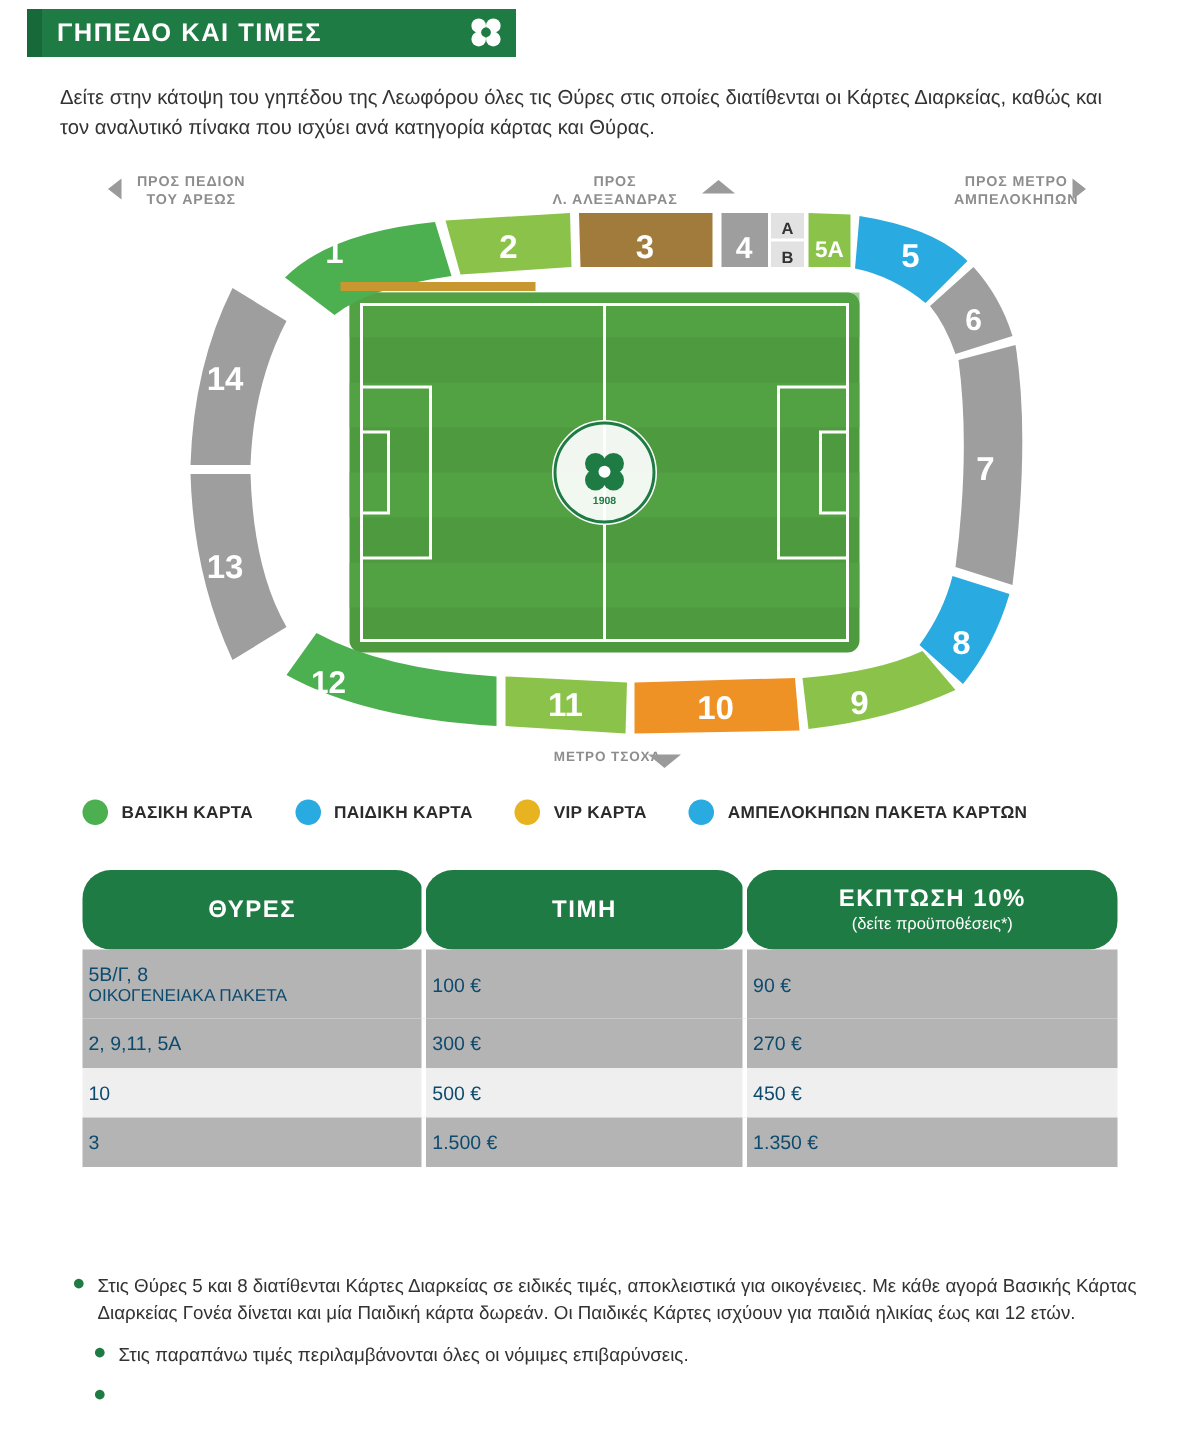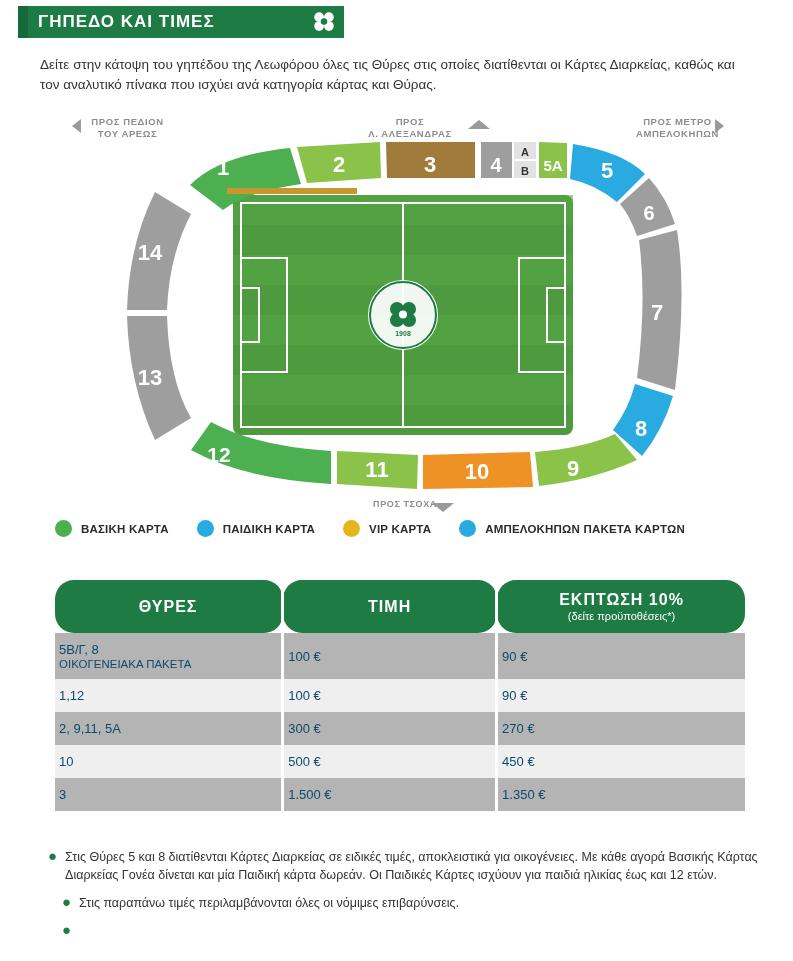--- a/index.html
+++ b/index.html
@@ -98,21 +98,21 @@
   
   .stadium {
     position: absolute;
     left: 115px; top: 140px;
     width: 570px; height: 350px;
   }
 
   
   .legend {
     position: absolute;
-    left: 55px; top: 520px;
+    left: 55px; top: 533px;
     width: 700px;
     display: flex;
     align-items: center;
   }
   .legend-item {
     display: flex;
     align-items: center;
     margin-right: 28px;
   }
   .legend-dot {
@@ -234,21 +234,21 @@
     <div>Λ. ΑΛΕΞΑΝΔΡΑΣ</div>
   </div>
   <div class="arrow-up"></div>
 
   <div class="dir dir-right">
     <div>ΠΡΟΣ ΜΕΤΡΟ</div>
     <div>ΑΜΠΕΛΟΚΗΠΩΝ</div>
   </div>
   <div class="arrow-right"></div>
 
-  <div class="dir dir-bottom">ΠΡΟΣ ΤΣΟΧΑ</div>
+  <div class="dir dir-bottom">ΜΕΤΡΟ ΤΣΟΧΑ</div>
   <div class="arrow-down"></div>
 
   <div class="stadium">
     <svg width="570" height="350" viewBox="0 0 570 350">
 
       <rect x="0" y="0" width="570" height="350" fill="#ffffff"></rect>
 
       <g>
         <rect x="118" y="55" width="340" height="240" rx="8" fill="#4e9a3f"></rect>
 
@@ -389,25 +389,20 @@
     </thead>
     <tbody>
       <tr class="row-dark">
         <td>
           <span>5Β/Γ, 8</span>
           <span class="cell-sub">ΟΙΚΟΓΕΝΕΙΑΚΑ ΠΑΚΕΤΑ</span>
         </td>
         <td>100 €</td>
         <td>90 €</td>
       </tr>
-      <tr class="row-light">
-        <td>1,12</td>
-        <td>100 €</td>
-        <td>90 €</td>
-      </tr>
       <tr class="row-dark">
         <td>2, 9,11, 5Α</td>
         <td>300 €</td>
         <td>270 €</td>
       </tr>
       <tr class="row-light">
         <td>10</td>
         <td>500 €</td>
         <td>450 €</td>
       </tr>

